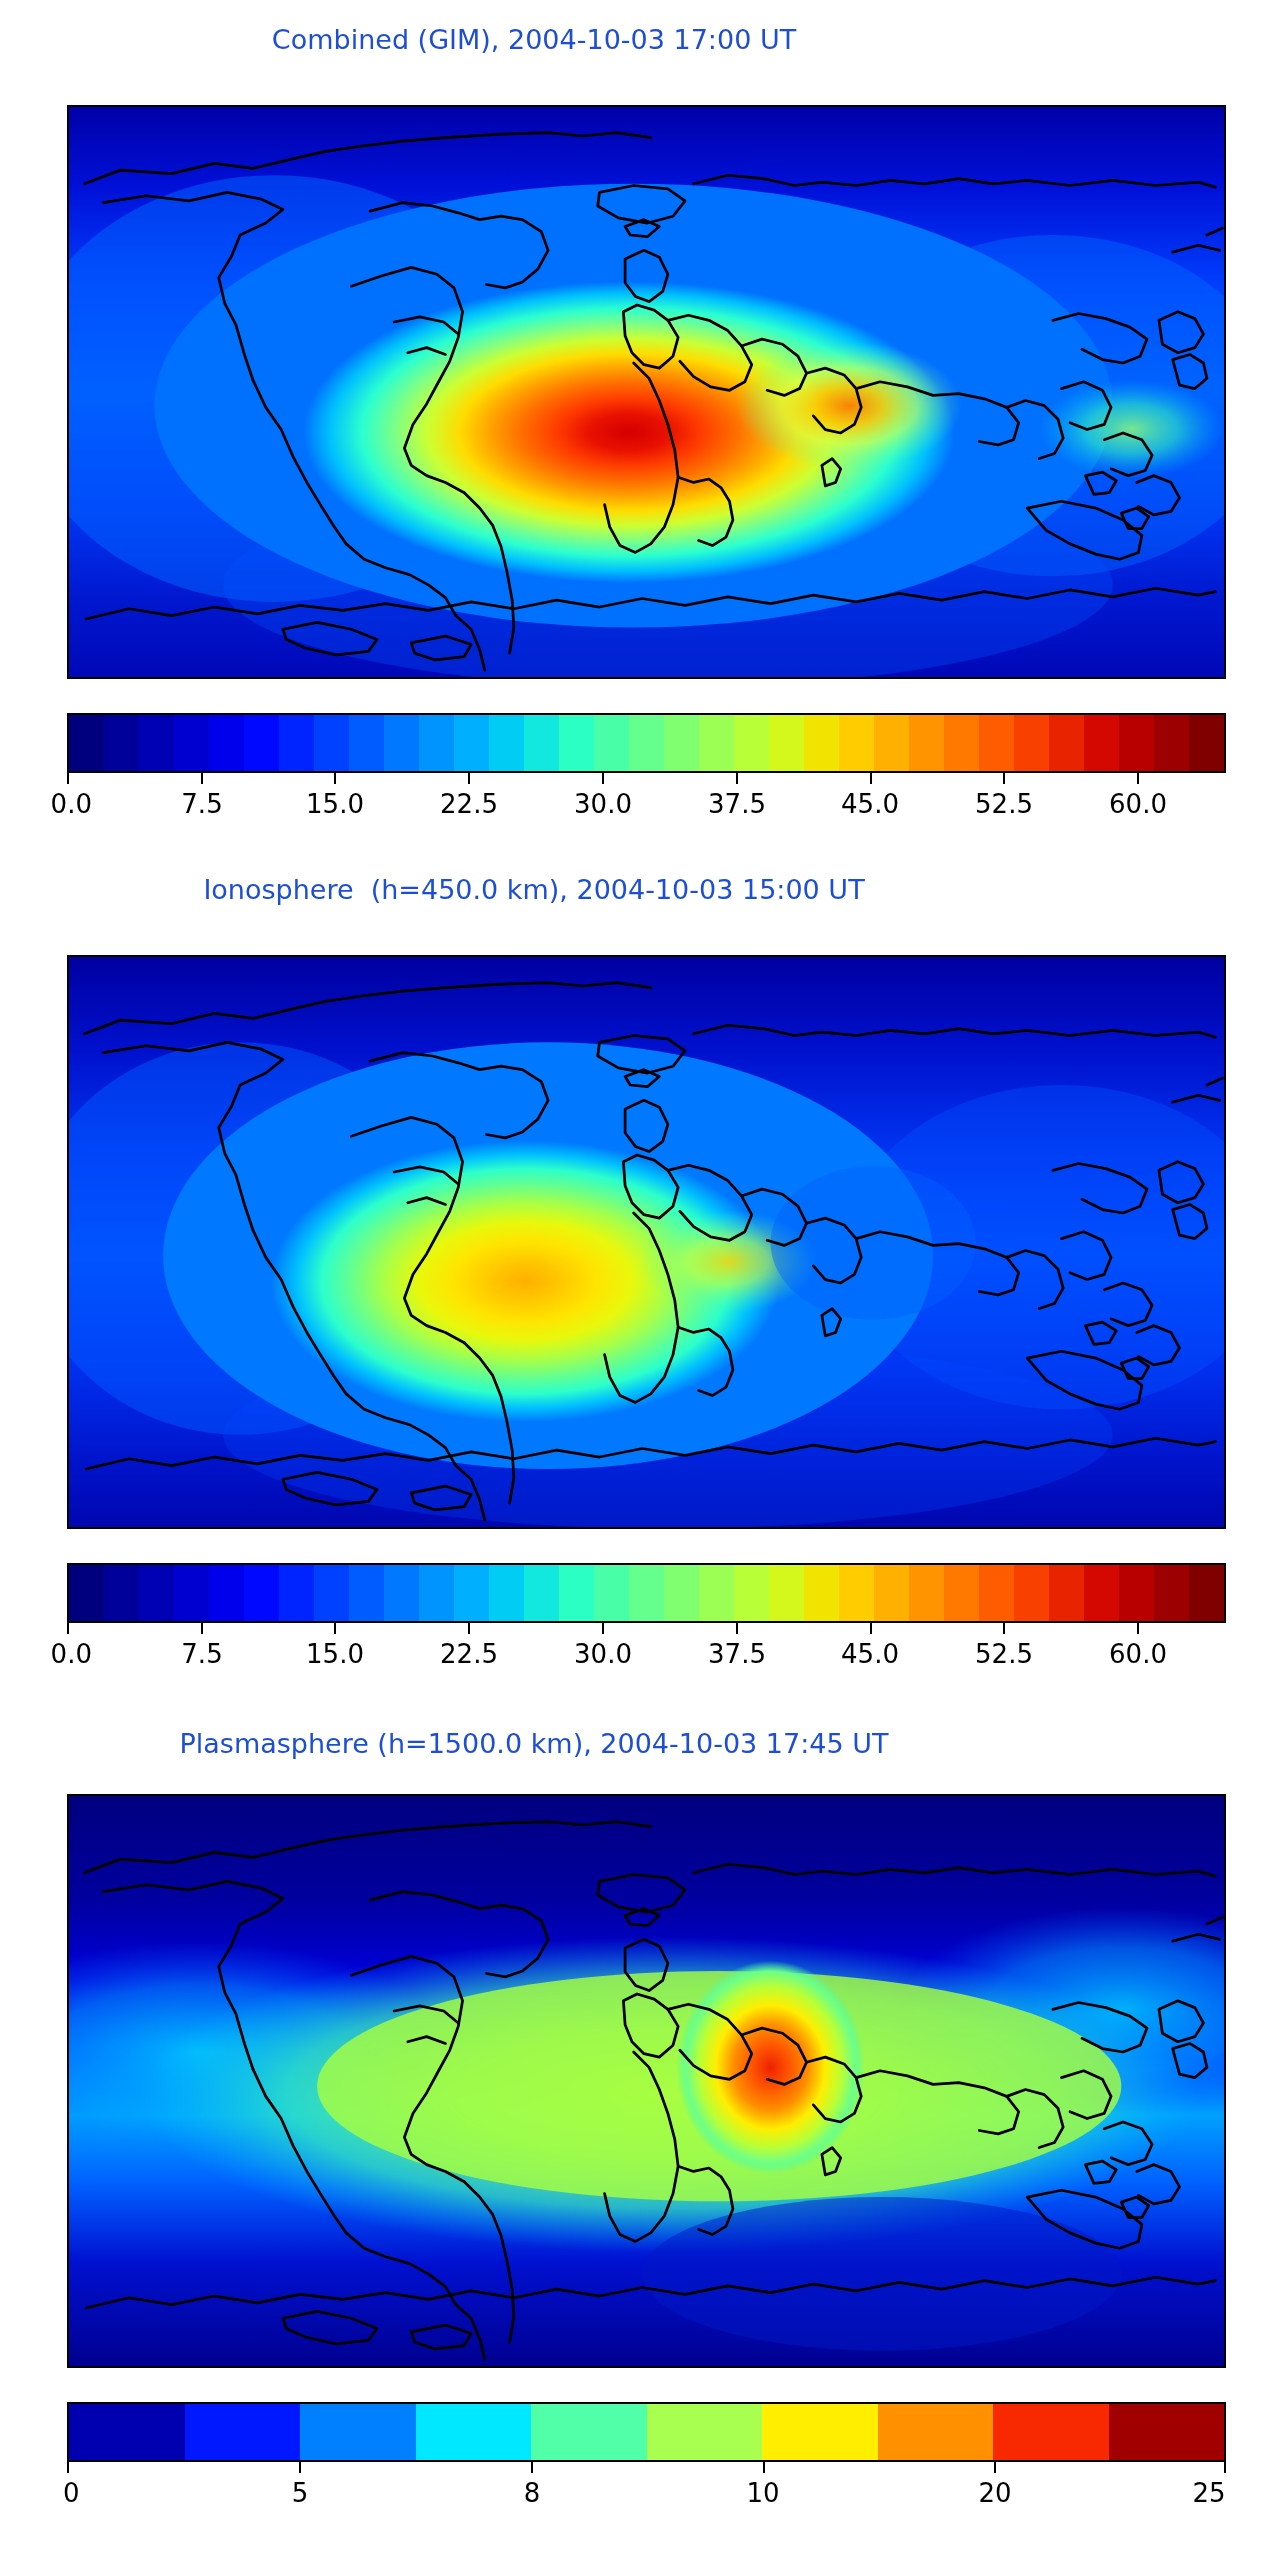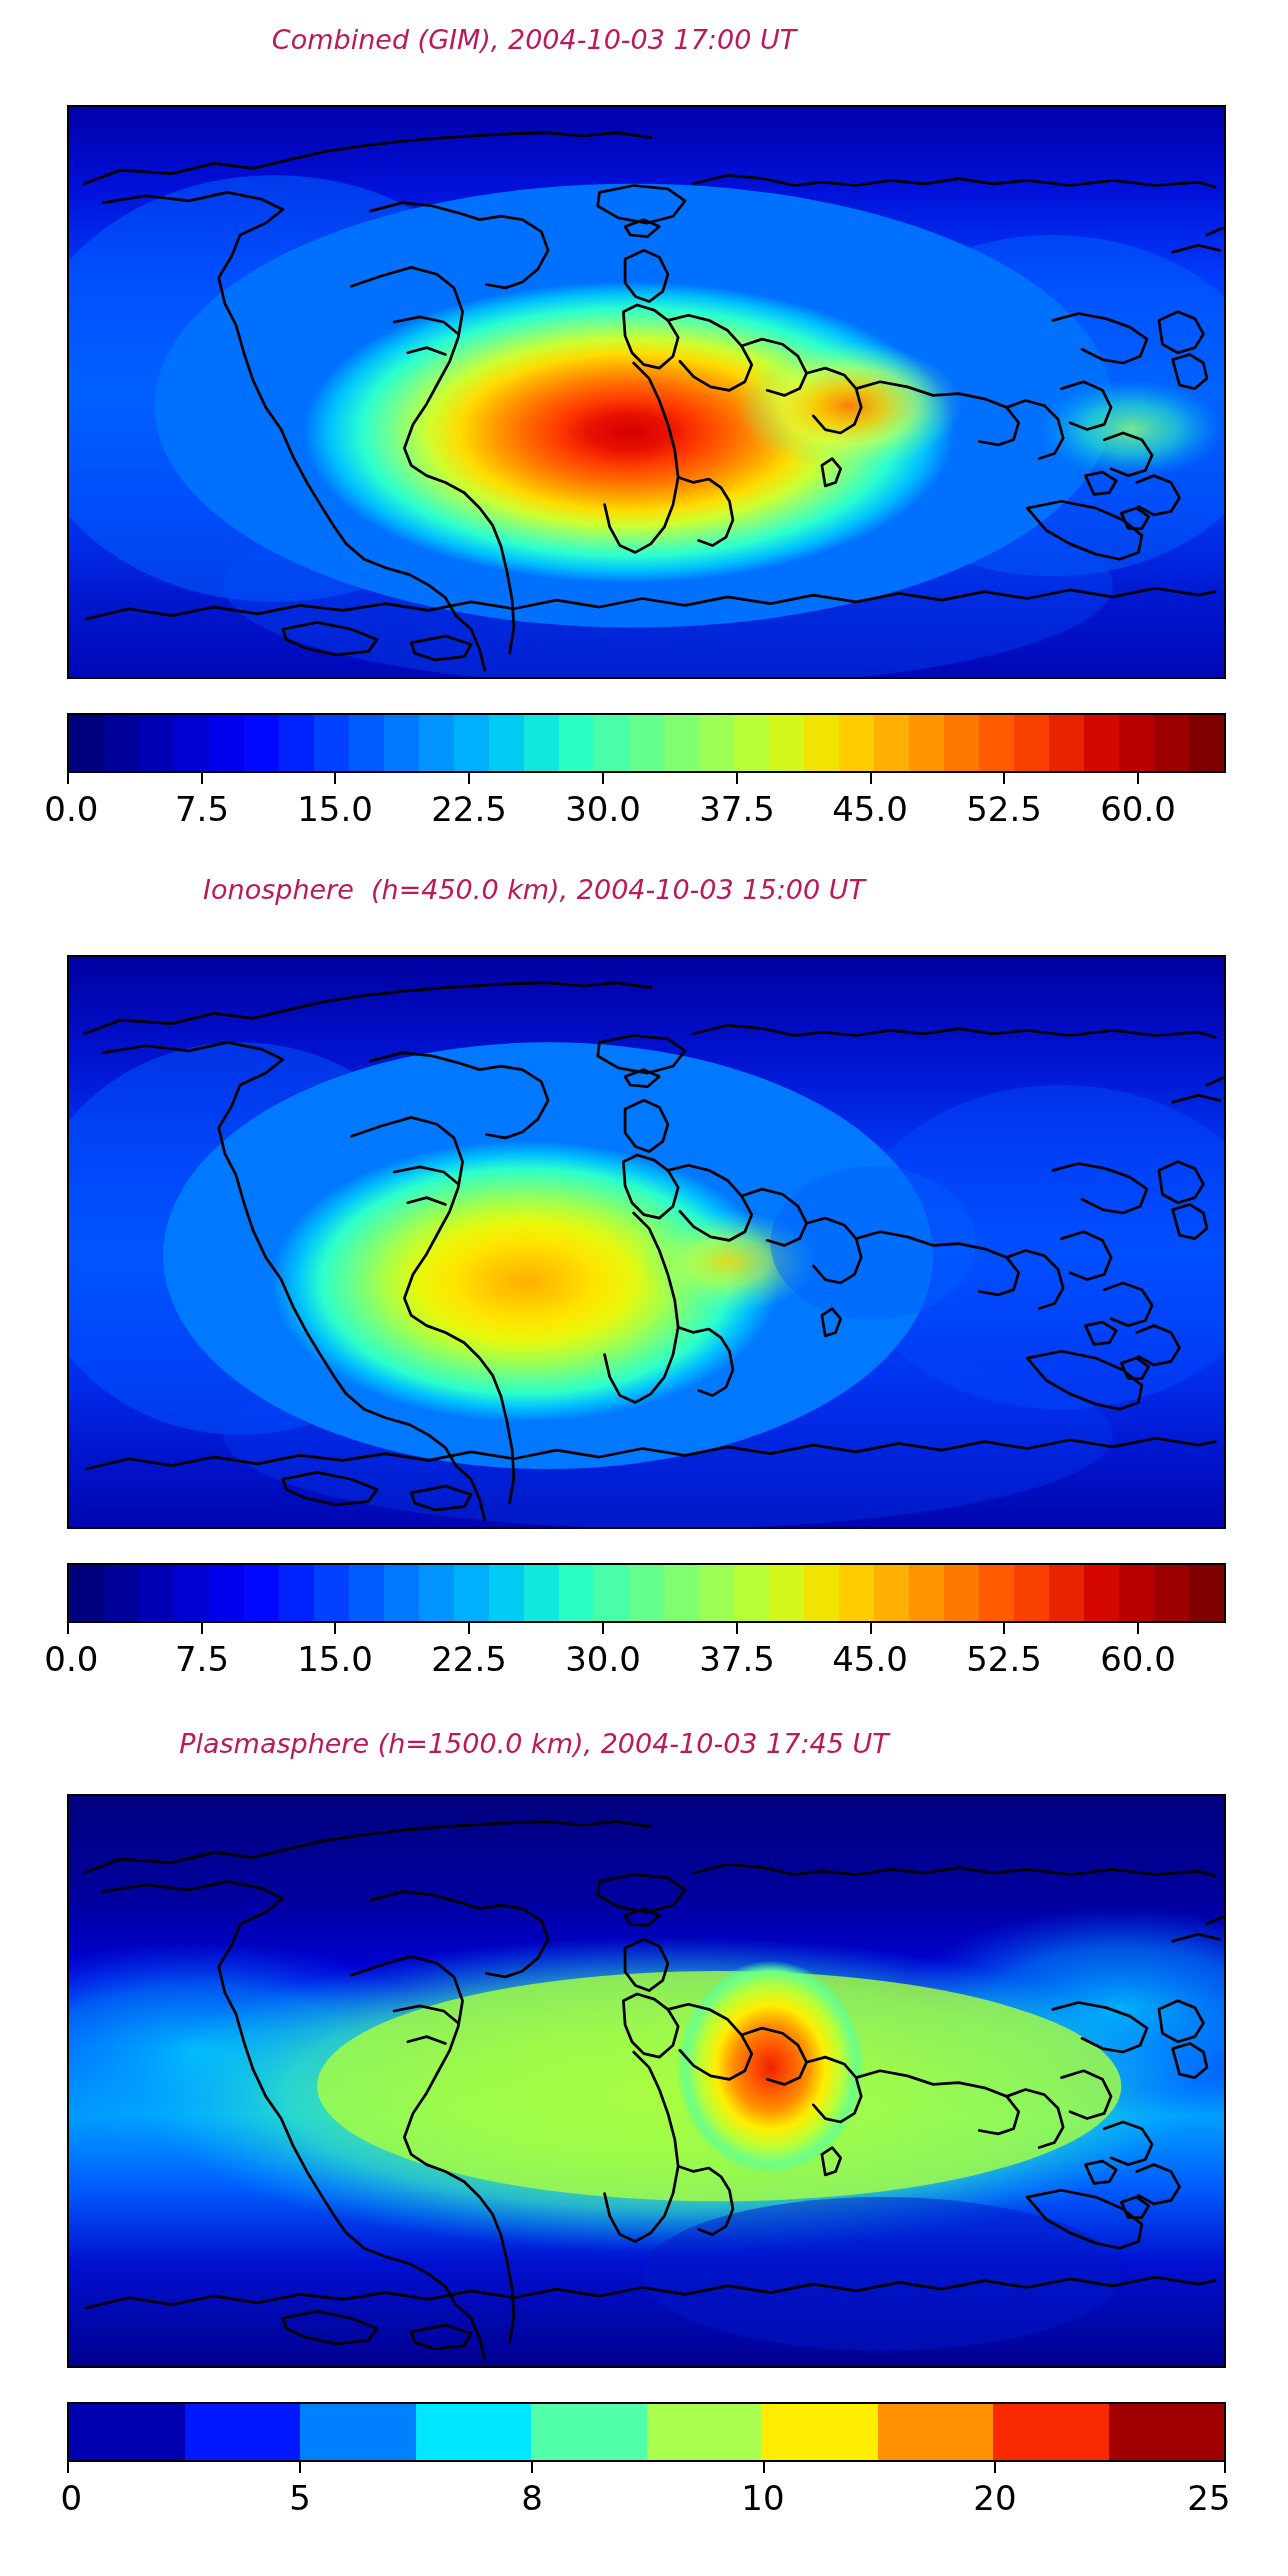--- a/index.html
+++ b/index.html
@@ -3,43 +3,43 @@
 <meta charset="utf-8">
 <style>
   html,body{margin:0;padding:0;background:#ffffff;}
   body{width:1288px;height:2576px;font-family:"DejaVu Sans",sans-serif;overflow:hidden;}
   .figure{position:relative;width:1288px;height:2576px;background:#ffffff;}
 
   .panel{position:absolute;left:0;width:1288px;}
 
   .panel-title{
     position:absolute;left:0;width:1068px;text-align:center;
-    font-family:"DejaVu Sans",sans-serif;font-size:27px;color:#be185d;
-    letter-spacing:0px;white-space:pre;font-style:italic;
+    font-family:"DejaVu Sans",sans-serif;font-size:27px;color:#1d4ed8;
+    letter-spacing:0px;white-space:pre;
   }
 
   .map-axes{
     position:absolute;left:67px;width:1159px;height:574px;
     border:2.6px solid #000000;box-sizing:border-box;overflow:hidden;
     background:#0000cd;
   }
   .map-inner{position:absolute;inset:0;overflow:hidden;}
   .map-svg{position:absolute;left:0;top:0;width:100%;height:100%;display:block;}
 
   .cbar-wrap{position:absolute;left:67px;width:1159px;height:60px;}
   .cbar{
     position:absolute;left:0;top:0;width:1159px;height:60px;
     border:2.6px solid #000000;box-sizing:border-box;display:flex;overflow:hidden;
   }
   .cbar .band{flex:1 1 0;height:100%;}
   .cbar-ticks{position:absolute;left:0;top:60px;width:1159px;height:0;}
   .tickmark{position:absolute;top:0;width:1.7px;height:11px;background:#000000;}
   .ticklabel{
     position:absolute;top:15.5px;transform:translateX(-50%);
-    font-family:"DejaVu Sans",sans-serif;font-size:34px;color:#000000;white-space:nowrap;
+    font-family:"DejaVu Sans",sans-serif;font-size:26px;color:#000000;white-space:nowrap;
   }
 </style>
 </head>
 <body>
 
 <div class="figure">
 
   <div class="panel" style="top:0;">
     <div class="panel-title" style="top:24px;">Combined (GIM), 2004-10-03 17:00 UT</div>
     <div class="map-axes" style="top:105px;">

